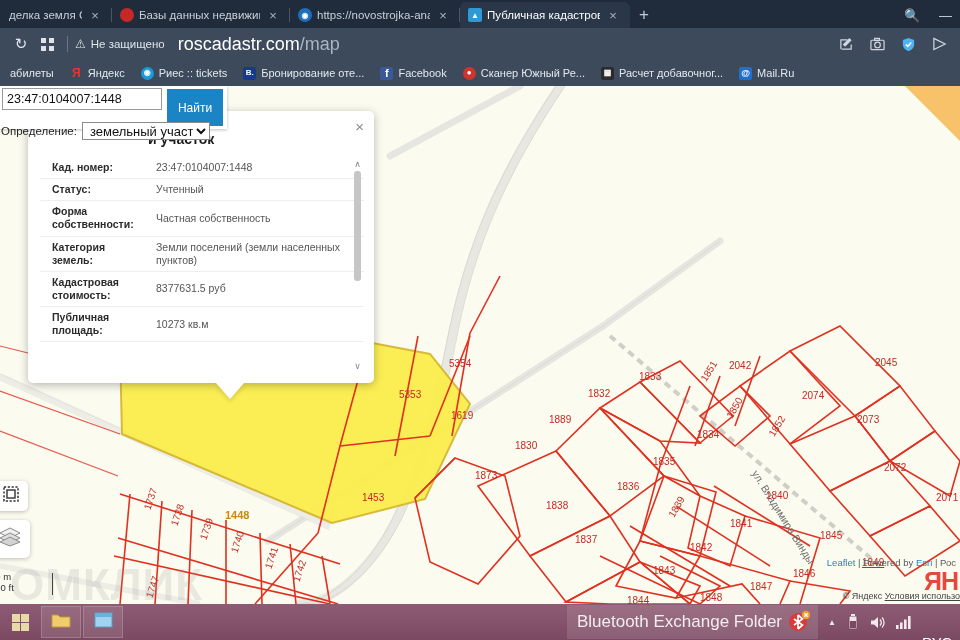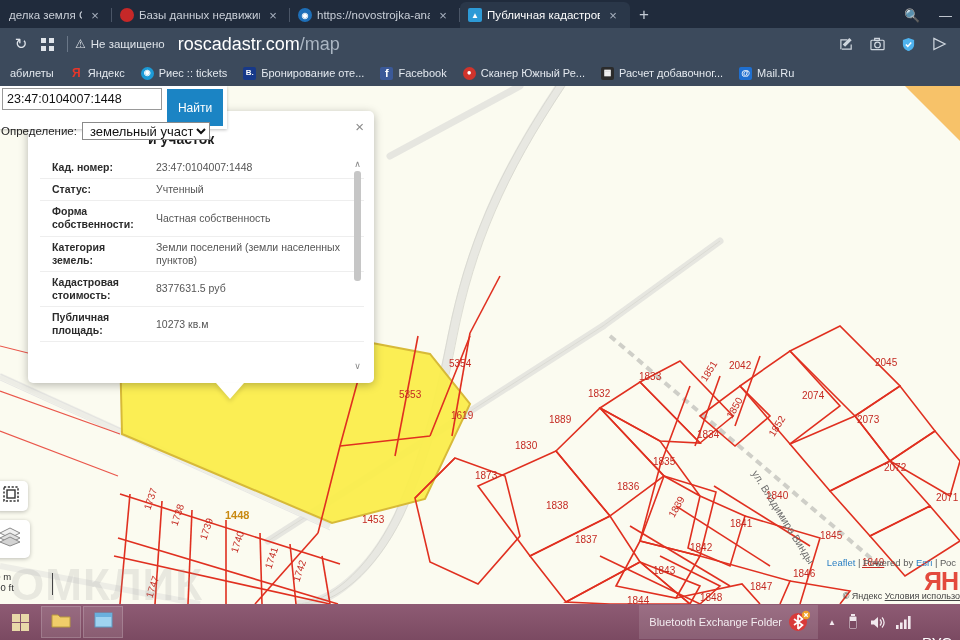--- a/index.html
+++ b/index.html
@@ -257,21 +257,21 @@
   .tb-item {
     height: 32px; width: 40px; margin: 0 1px;
     display: flex; align-items: center; justify-content: center;
     border: 1px solid rgba(255,255,255,.18);
     background: rgba(255,255,255,.10);
   }
   .tray {
     margin-left: auto; display: flex; align-items: center; gap: 10px;
     padding-right: 8px; height: 36px; color: #f0e6ec; font-size: 11px;
   }
-  .bt-label { color: #f3ecf0; font-size: 11px; margin-right: 6px; }
+  .bt-label { color: #f3ecf0; font-size: 17px; margin-right: 6px; }
   .bt-chip {
     height: 34px; display: flex; align-items: center; padding: 0 8px 0 10px;
     background: rgba(255,255,255,.12);
   }
   .tray-ico { display: flex; align-items: center; color: #f2e9ee; }
   .lang { font-size: 15px; color: #ffffff; margin-top: 40px; }
 </style>
 </head>
 <body>
 
@@ -513,21 +513,21 @@
     </svg>
 
     <div>
       <div class="plabel sel" style="left:225px; top:414px; font-size:11px">1448</div>
       <div class="street-label" style="left:760px; top:382px; transform:rotate(58deg); transform-origin:left top;">ул. Владимира Винды</div>
       <div id="parcel-labels">
           <div class="plabel" style="left: 449px; top: 272px;">5354</div>
           <div class="plabel" style="left: 399px; top: 303px;">5353</div>
           <div class="plabel" style="left: 451px; top: 324px;">1619</div>
           <div class="plabel" style="left: 475px; top: 384px;">1873</div>
-          <div class="plabel" style="left: 362px; top: 428px;">1453</div>
+          <div class="plabel" style="left: 362px; top: 406px;">1453</div>
           <div class="plabel" style="left: 549px; top: 328px;">1889</div>
           <div class="plabel" style="left: 515px; top: 354px;">1830</div>
           <div class="plabel" style="left: 546px; top: 414px;">1838</div>
           <div class="plabel" style="left: 588px; top: 302px;">1832</div>
           <div class="plabel" style="left: 639px; top: 285px;">1833</div>
           <div class="plabel" style="left: 653px; top: 370px;">1835</div>
           <div class="plabel" style="left: 617px; top: 395px;">1836</div>
           <div class="plabel" style="left: 575px; top: 448px;">1837</div>
           <div class="plabel" style="left: 697px; top: 343px;">1834</div>
           <div class="plabel" style="left: 690px; top: 456px;">1842</div>

